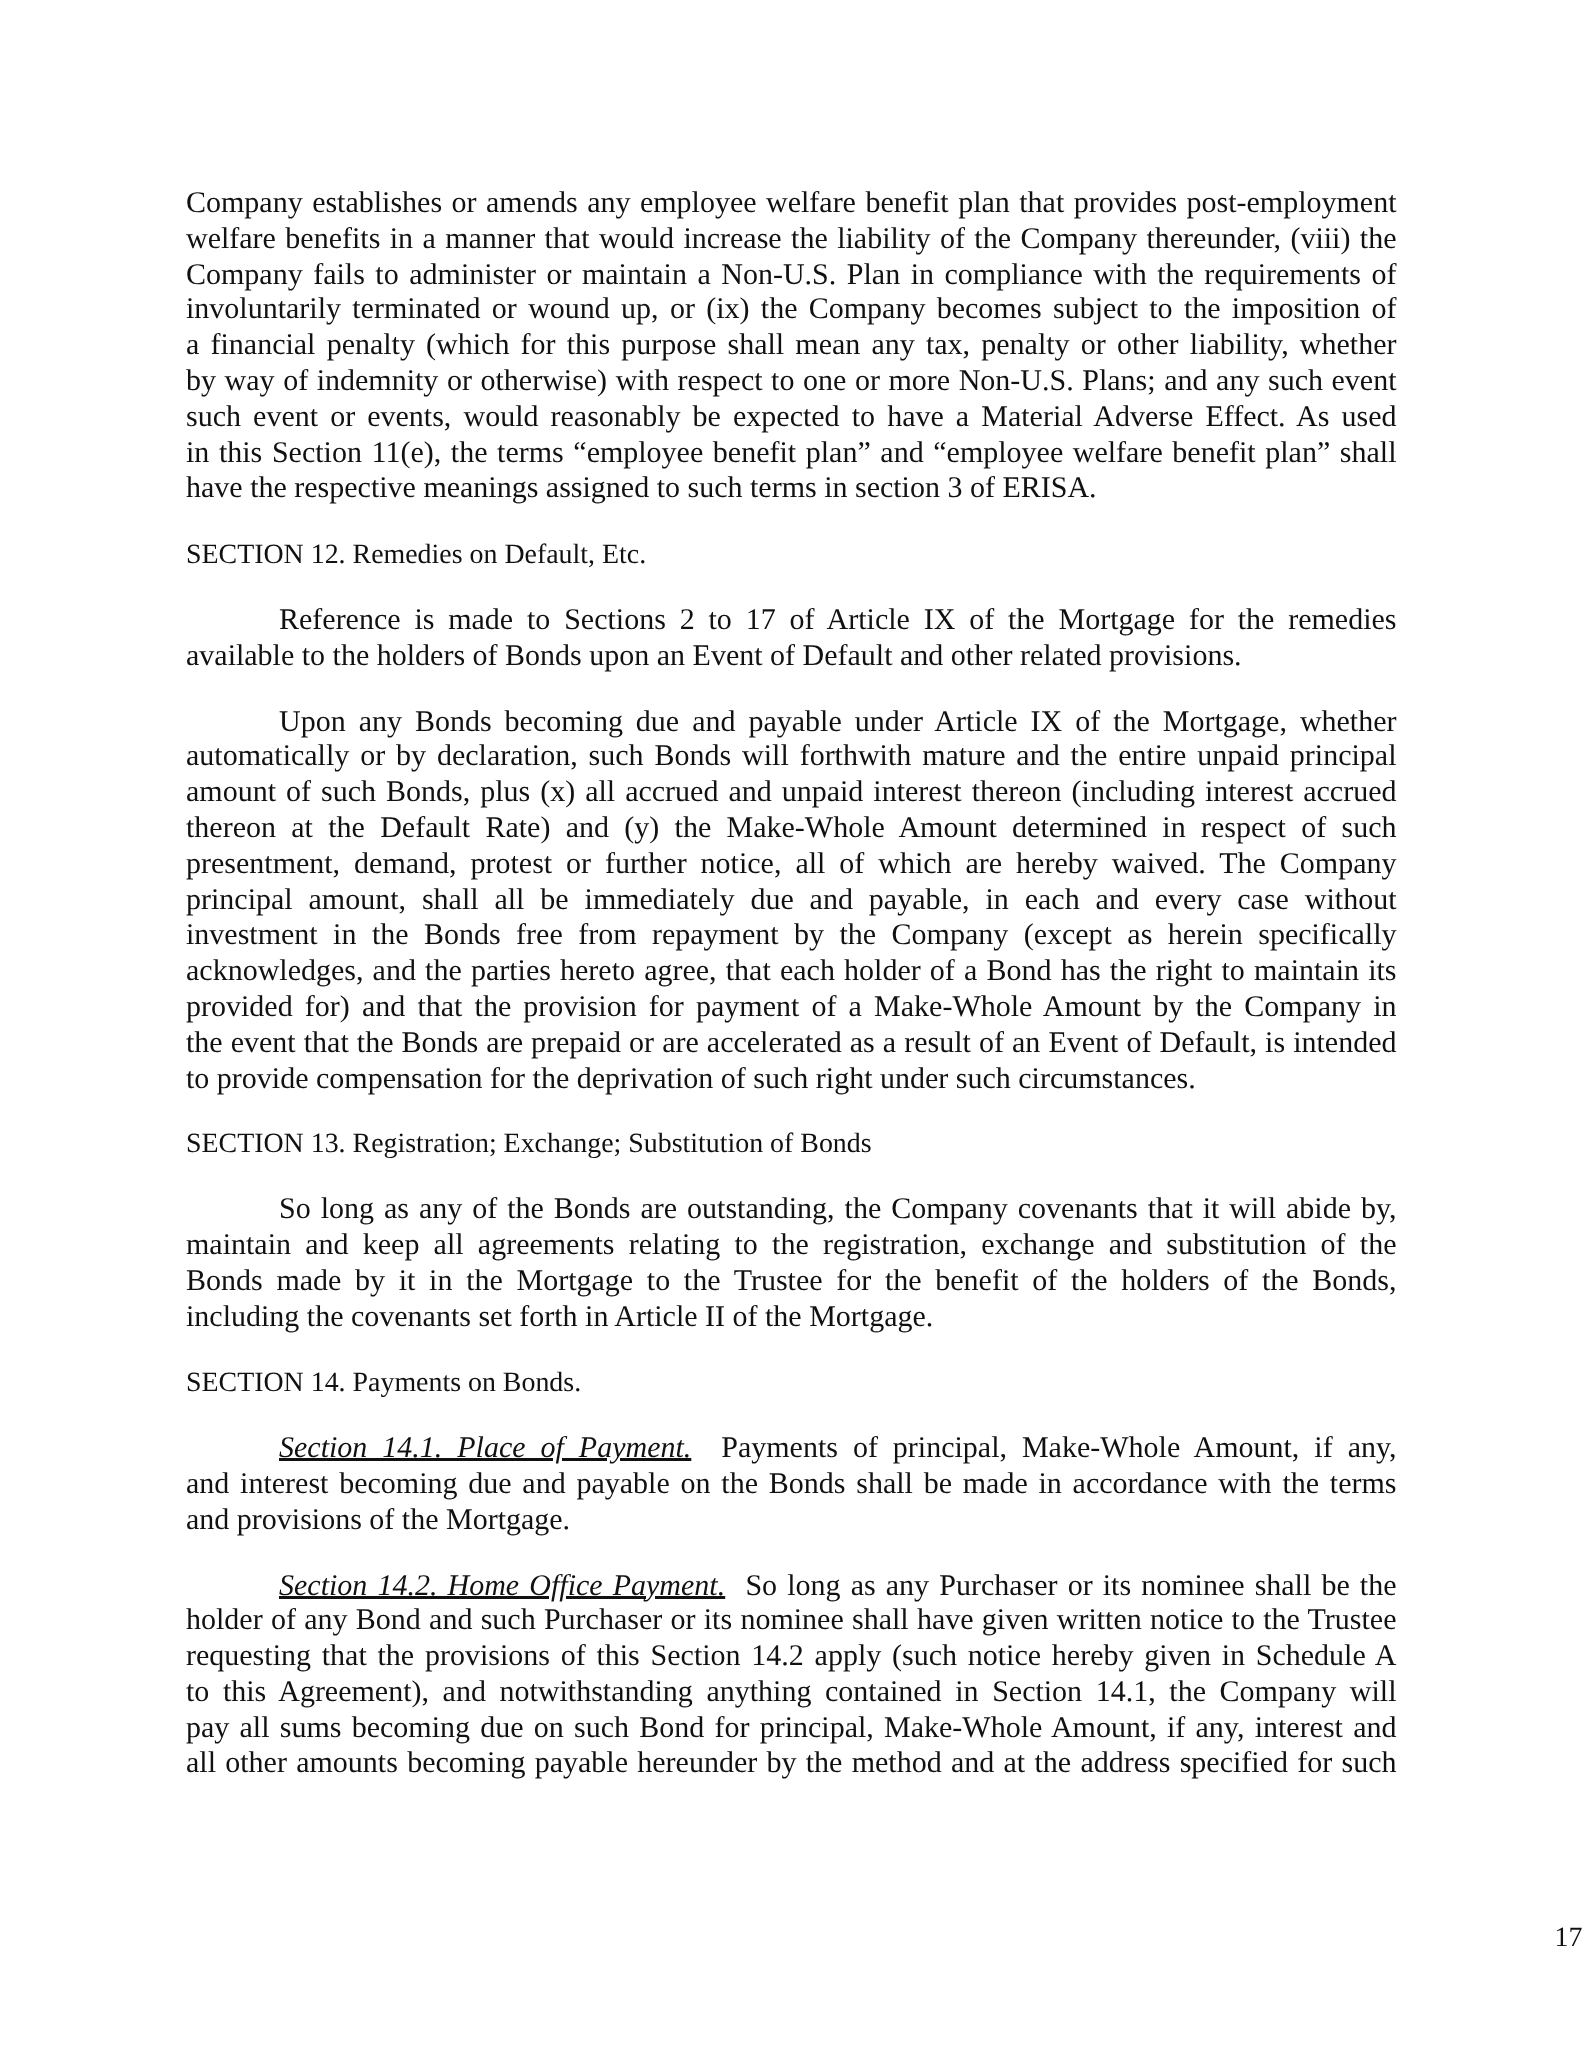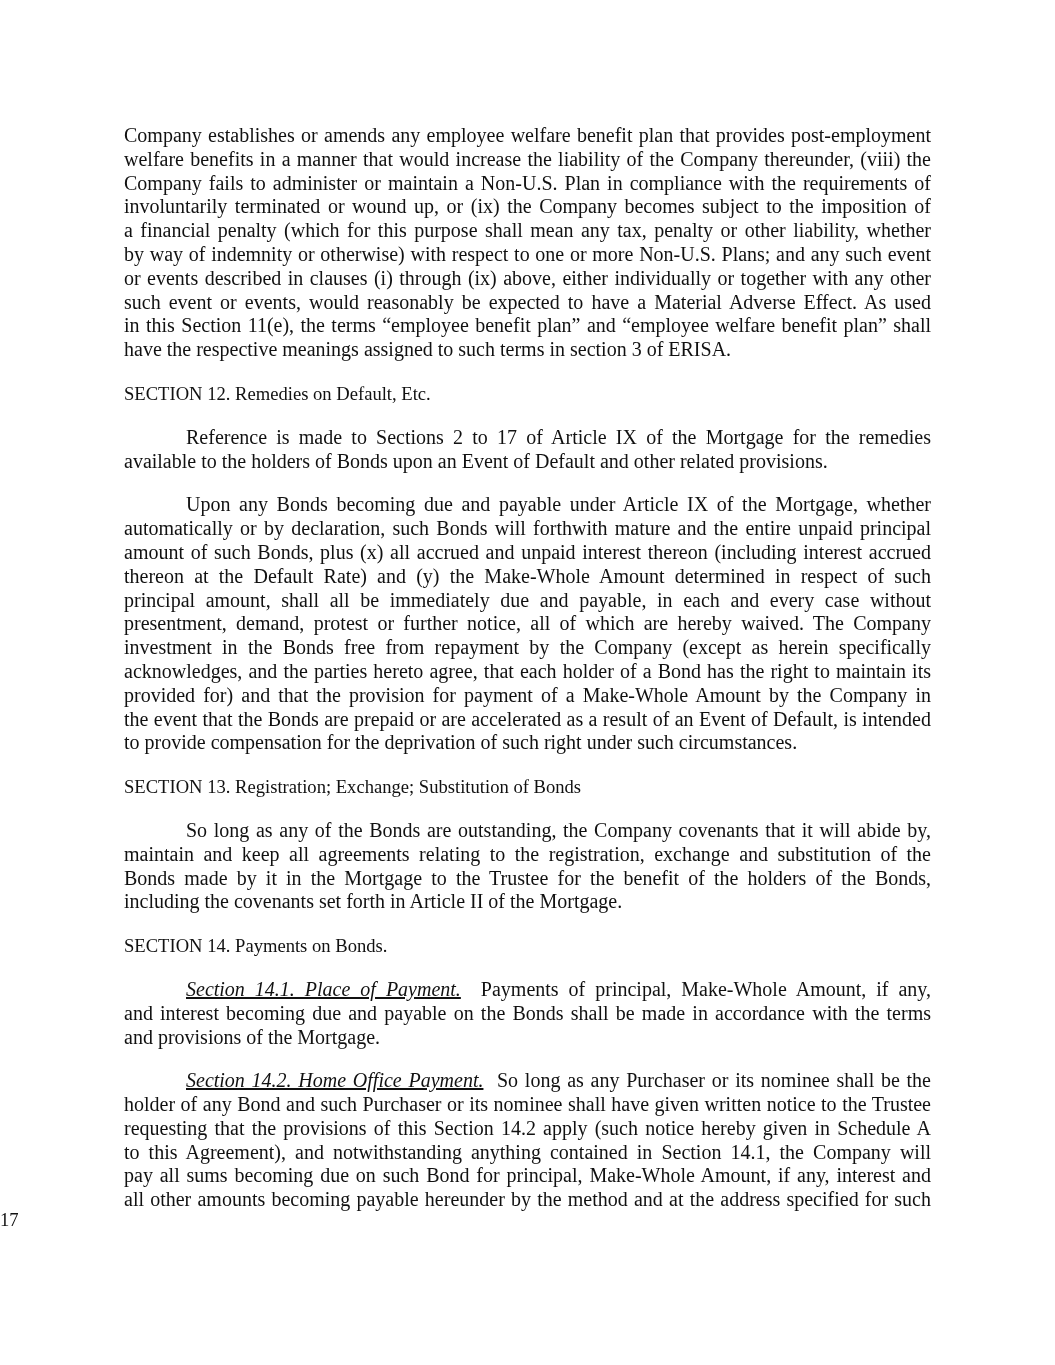--- a/index.html
+++ b/index.html
@@ -49,39 +49,38 @@
       white-space: nowrap;
     }
     .ital {
       font-style: italic;
       text-decoration: underline;
     }
     .page-number {
       position: absolute;
       left: 0;
       width: 1055px;
-      top: 1208px;
-      text-align: left;
+      top: 1280px;
+      text-align: right;
       font-size: 18.6px;
       line-height: 24px;
     }
   </style>
 </head>
 <body>
 
 <div class="page">
 
   <div class="para">
     <span class="line">Company establishes or amends any employee welfare benefit plan that provides post-employment</span>
     <span class="line">welfare benefits in a manner that would increase the liability of the Company thereunder, (viii) the</span>
     <span class="line">Company fails to administer or maintain a Non-U.S. Plan in compliance with the requirements of</span>
     <span class="line">involuntarily terminated or wound up, or (ix) the Company becomes subject to the imposition of</span>
     <span class="line">a financial penalty (which for this purpose shall mean any tax, penalty or other liability, whether</span>
     <span class="line">by way of indemnity or otherwise) with respect to one or more Non-U.S. Plans; and any such event</span>
-    <span class="line">or events described in clauses (i) through (ix) above, either individually or together with any other</span>
     <span class="line">such event or events, would reasonably be expected to have a Material Adverse Effect.  As used</span>
     <span class="line">in this Section 11(e), the terms “employee benefit plan” and “employee welfare benefit plan” shall</span>
     <span class="line last">have the respective meanings assigned to such terms in section 3 of ERISA.</span>
   </div>
 
   <div class="gap"></div>
 
   <div class="heading">SECTION 12. Remedies on Default, Etc.</div>
 
   <div class="gap"></div>
@@ -91,22 +90,22 @@
     <span class="line last">available to the holders of Bonds upon an Event of Default and other related provisions.</span>
   </div>
 
   <div class="gap"></div>
 
   <div class="para">
     <span class="line indent">Upon any Bonds becoming due and payable under Article IX of the Mortgage, whether</span>
     <span class="line">automatically or by declaration, such Bonds will forthwith mature and the entire unpaid principal</span>
     <span class="line">amount of such Bonds, plus (x) all accrued and unpaid interest thereon (including interest accrued</span>
     <span class="line">thereon at the Default Rate) and (y) the Make-Whole Amount determined in respect of such</span>
+    <span class="line">presentment, demand, protest or further notice, all of which are hereby waived.  The Company</span>
     <span class="line">principal amount, shall all be immediately due and payable, in each and every case without</span>
-    <span class="line">presentment, demand, protest or further notice, all of which are hereby waived.  The Company</span>
     <span class="line">investment in the Bonds free from repayment by the Company (except as herein specifically</span>
     <span class="line">acknowledges, and the parties hereto agree, that each holder of a Bond has the right to maintain its</span>
     <span class="line">provided for) and that the provision for payment of a Make-Whole Amount by the Company in</span>
     <span class="line">the event that the Bonds are prepaid or are accelerated as a result of an Event of Default, is intended</span>
     <span class="line last">to provide compensation for the deprivation of such right under such circumstances.</span>
   </div>
 
   <div class="gap"></div>
 
   <div class="heading">SECTION 13. Registration; Exchange; Substitution of Bonds</div>

